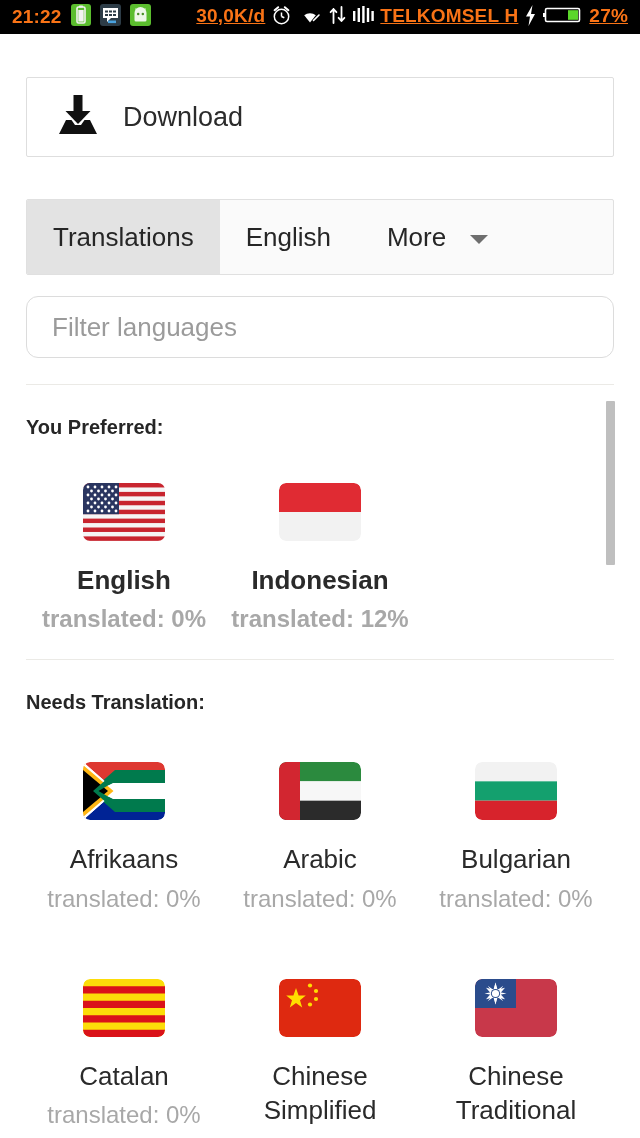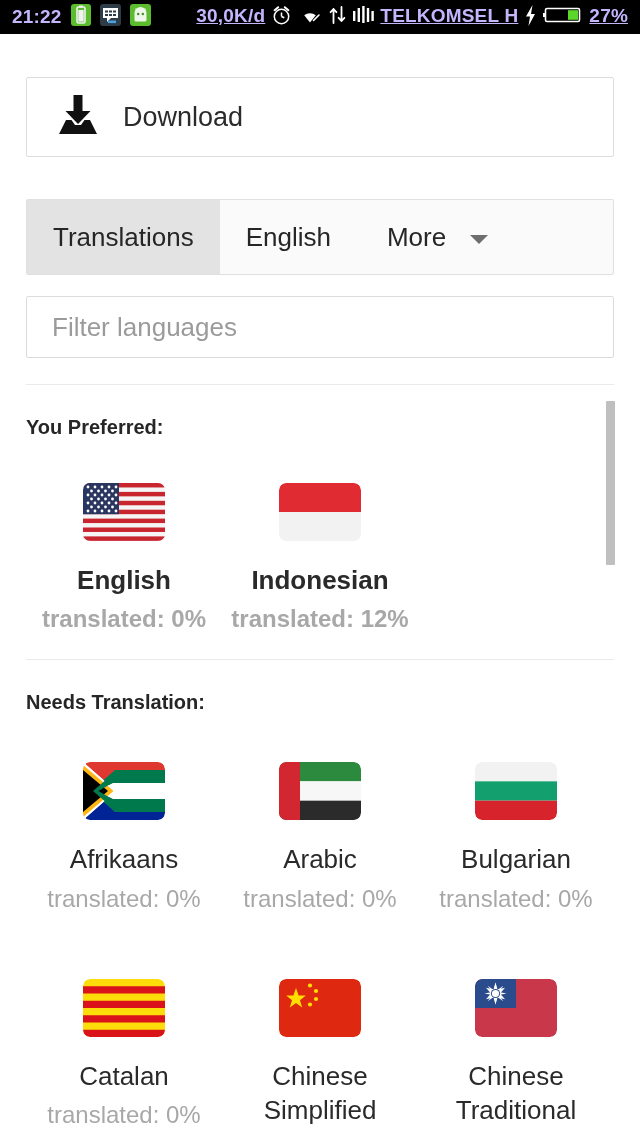--- a/index.html
+++ b/index.html
@@ -13,21 +13,21 @@
   }
 
   
   .statusbar {
     position: relative;
     width: 640px;
     height: 34px;
     background: #000000;
     display: flex;
     align-items: center;
-    color: #c4b5fd;
+    color: #f97316;
     padding: 0 12px;
     overflow: hidden;
   }
   .sb-left { display: flex; align-items: center; gap: 9px; }
   .sb-right { display: flex; align-items: flex-start; gap: 6px; margin-left: auto; text-decoration: underline; }
   .sb-time {
     font-size: 19px;
     font-weight: bold;
     letter-spacing: .2px;
     font-family: "Liberation Sans", sans-serif;
@@ -104,21 +104,21 @@
     margin-top: 4px;
   }
 
   
   .filter-wrap {
     margin-top: 21px;
     width: 588px;
     height: 62px;
     border: 1px solid #dcdcdc;
     background: #ffffff;
-    border-radius: 2px;
+    border-radius: 12px;
     display: flex;
     align-items: center;
     padding: 0 25px;
   }
   .filter-input {
     border: none;
     outline: none;
     width: 100%;
     font-size: 26px;
     color: #3a3a3a;

